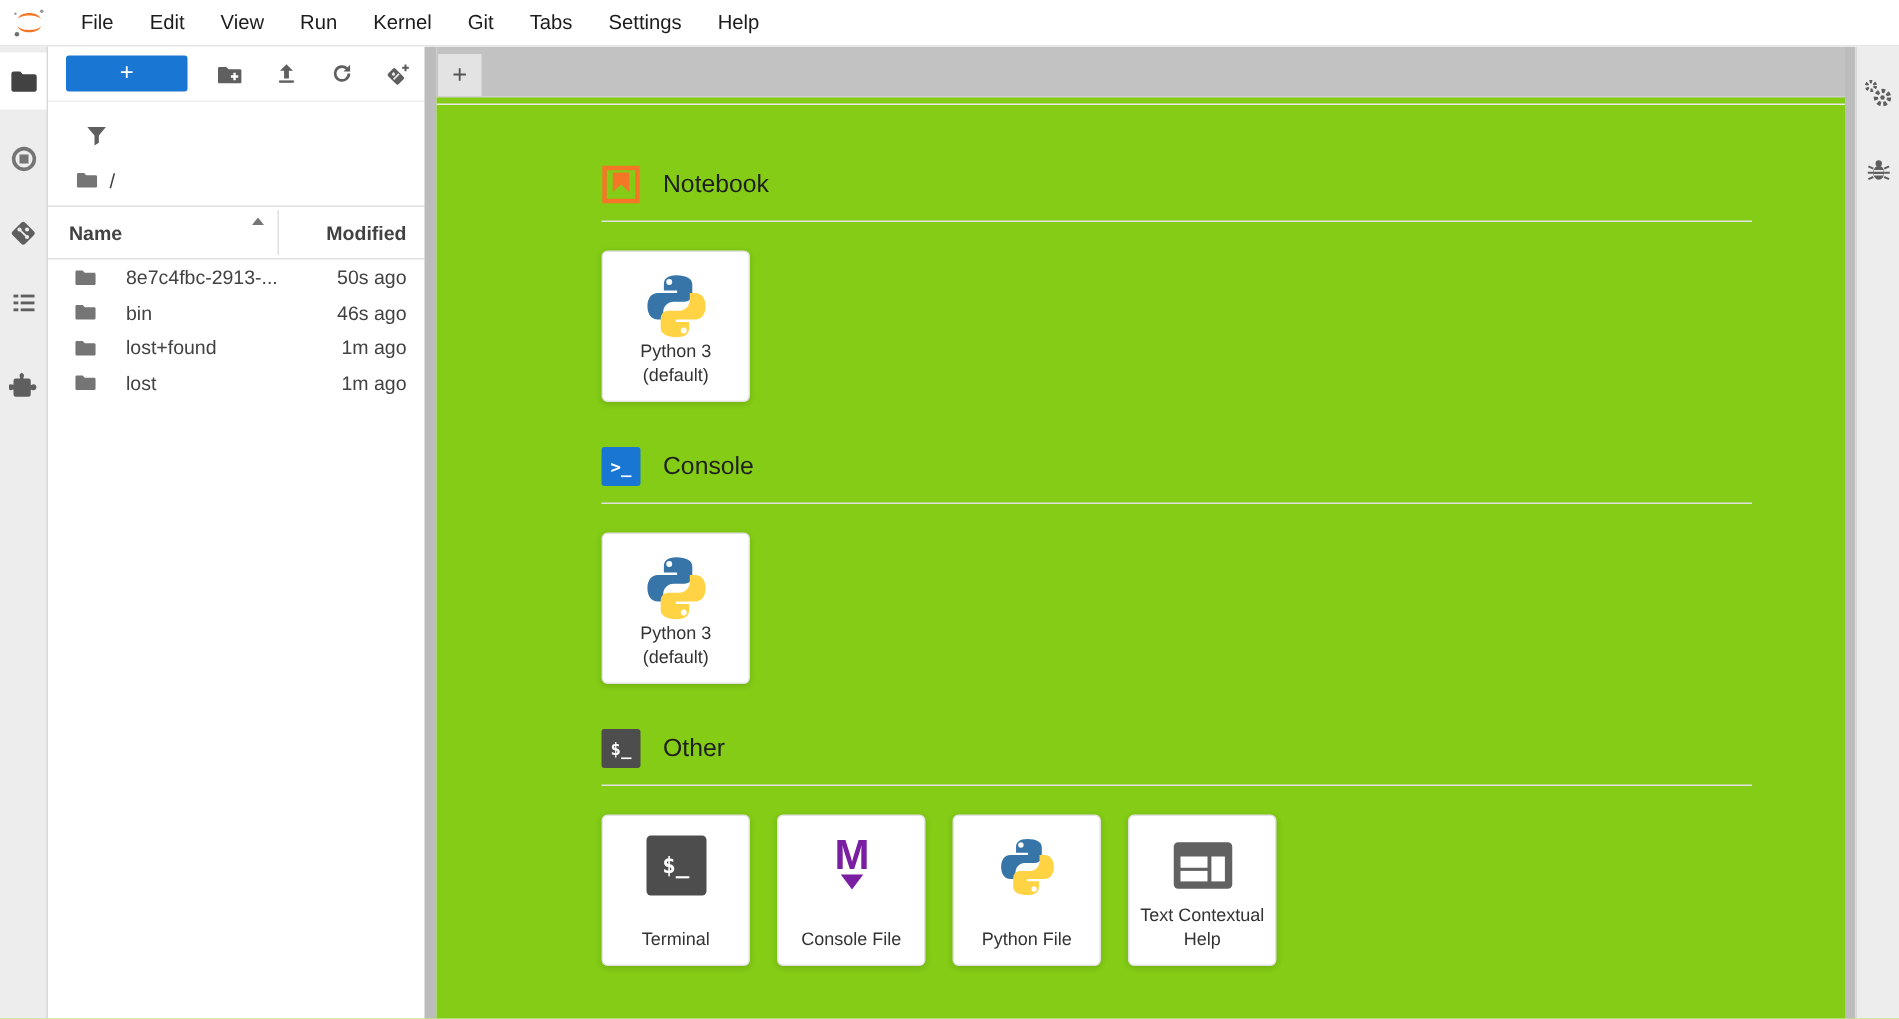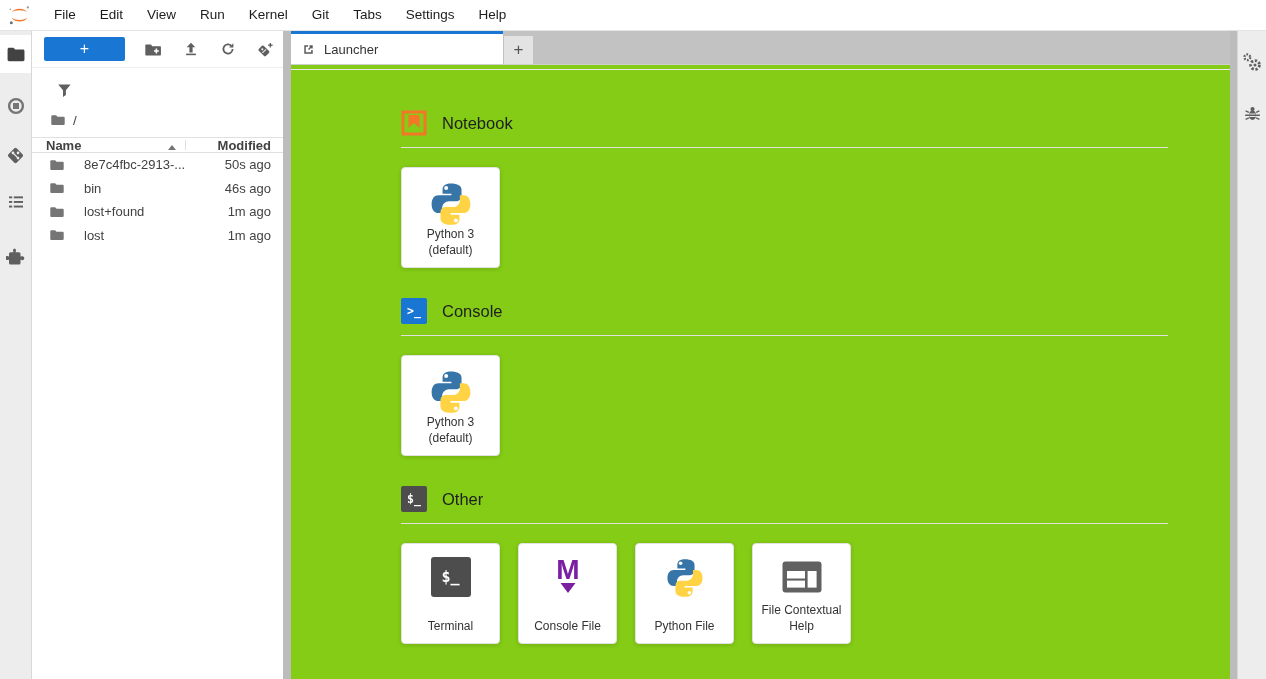--- a/index.html
+++ b/index.html
@@ -20,21 +20,21 @@
   .ab-item { position:absolute; left:0; right:0; height:38px; display:flex; align-items:center; justify-content:center; }
   .ab-item.active { background:#fff; }
   
   .filebrowser { position:absolute; top:31px; left:32px; width:251px; bottom:0; background:#fff; }
   .fb-toolbar { height:37px; display:flex; align-items:center; padding:0 10px 0 12px; border-bottom:1px solid #eeeeee; }
   .btn-new-launcher { width:81px; height:24px; background:#1976d2; border:none; border-radius:2px;
     color:#fff; font-size:16px; line-height:22px; text-align:center; cursor:pointer; }
   .fb-toolicon { width:17px; height:17px; margin-left:20px; display:flex; align-items:center; justify-content:center; }
   .fb-filter-row { height:32px; display:flex; align-items:center; padding-left:25px; margin-top:6px; }
   .fb-breadcrumb { height:28px; display:flex; align-items:center; gap:7px; padding-left:18px; font-size:13.5px; color:#424242; }
-  .fb-listhead { position:relative; height:16px; margin-top:3px; border-top:1px solid #e0e0e0; border-bottom:1px solid #e0e0e0;
+  .fb-listhead { position:relative; height:36px; margin-top:3px; border-top:1px solid #e0e0e0; border-bottom:1px solid #e0e0e0;
     display:flex; align-items:center; font-size:13px; font-weight:bold; color:#424242; }
   .fb-listhead .colname { padding-left:14px; }
   .sort-caret { position:absolute; left:136px; top:7px; width:0; height:0;
     border-left:4.5px solid transparent; border-right:4.5px solid transparent; border-bottom:5.5px solid #757575; }
   .col-divider { position:absolute; left:153px; top:2px; bottom:2px; width:1px; background:#e0e0e0; }
   .colmod { position:absolute; right:12px; }
   .fb-row { height:23.5px; display:flex; align-items:center; padding:0 12px 0 17px; gap:19px; font-size:13px; color:#424242; }
   .fb-row .fname { flex:1; white-space:nowrap; overflow:hidden; }
   .fb-row .fmod { white-space:nowrap;text-align:right; }
   
@@ -222,26 +222,20 @@
     <span class="fname">lost</span>
     <span class="fmod">1m ago</span>
   </div>
 </div>
 
 <div class="splitter l"></div>
 <div class="splitter r"></div>
 
 <div class="dock">
   <div class="tabbar">
-    <div class="tab-active">
-      <svg width="15" height="15" viewBox="0 0 16 16">
-        <path fill="#5a5a5a" d="M3.5 3.5h4v1.6H5.1v5.8h5.8V8.5h1.6v4h-9zM9 3.5h3.5V7h-1.6V6.2L8.6 8.5 7.5 7.4l2.3-2.3H9z"></path>
-      </svg>
-      <span>Launcher</span>
-    </div>
     <div class="newtab-btn">+</div>
   </div>
 
   <div class="launcher">
 
     <div class="section">
       <div class="section-head">
         <svg width="26" height="26" viewBox="0 0 26 26">
           <rect x="2" y="2" width="22" height="22" fill="none" stroke="#f37726" stroke-width="3"></rect>
           <path d="M7.5 5h11v13l-5.5-5-5.5 5z" fill="#f37726"></path>
@@ -305,21 +299,21 @@
             </svg>
           <div class="card-label">Python File</div>
         </div>
         <div class="card">
           <svg width="40" height="32" viewBox="0 0 40 32" style="margin-top:4px">
             <rect x="0.5" y="0.5" width="39" height="31" rx="3" fill="#616161"></rect>
             <rect x="5" y="10" width="18" height="7.5" fill="#fff"></rect>
             <rect x="5" y="19.6" width="18" height="7" fill="#fff"></rect>
             <rect x="25.6" y="10" width="9" height="16.6" fill="#fff"></rect>
           </svg>
-          <div class="card-label">File Contextual Help</div>
+          <div class="card-label">Text Contextual Help</div>
         </div>
       </div>
     </div>
 
   </div>
 </div>
 
 <div class="activitybar right">
   <div class="ab-item" style="top:12px">
     <svg width="19" height="19" viewBox="0 0 19 19">

